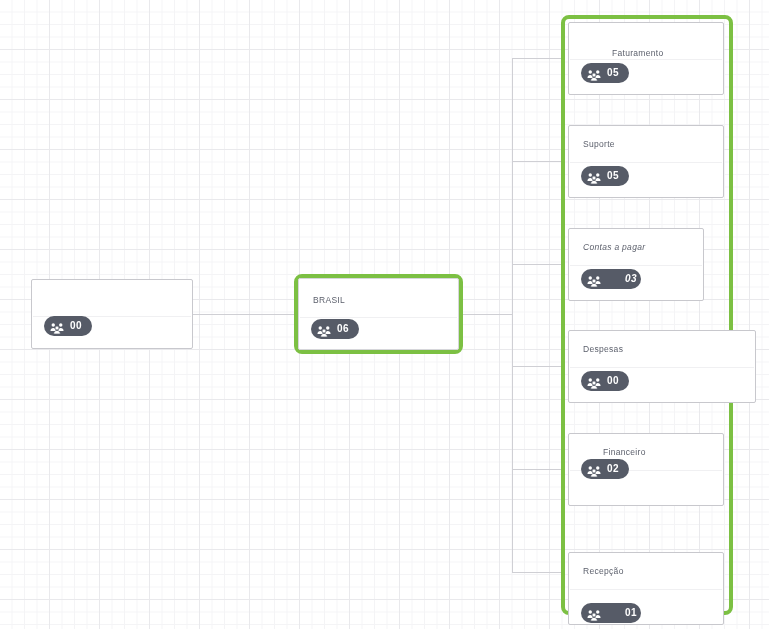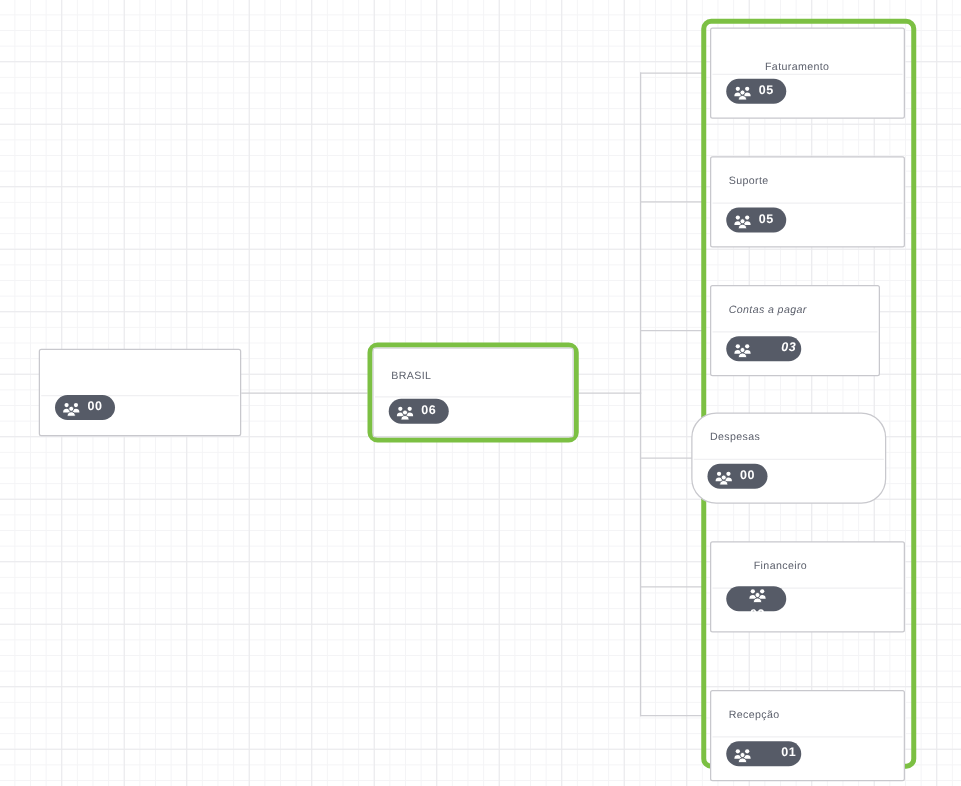--- a/index.html
+++ b/index.html
@@ -221,60 +221,60 @@
           <circle cx="21.5" cy="6" r="3.4" fill="#ffffff"></circle>
           <path d="M16 17c0-3 2.5-5 5.5-5s5.5 2 5.5 5v1H16z" fill="#ffffff"></path>
           <circle cx="14" cy="12" r="4" fill="#ffffff" stroke="#565b67" stroke-width="1.4"></circle>
           <path d="M7.5 23c0-3.6 2.9-6.2 6.5-6.2s6.5 2.6 6.5 6.2v1h-13z" fill="#ffffff" stroke="#565b67" stroke-width="1.4"></path>
         </svg>
       </span>
       <span class="count">03</span>
     </div>
   </div>
 
-  <div class="node" style="left:553px; top:330px; width:156px; height:73px;border-radius:20px;">
+  <div class="node" style="left:568px; top:330px; width:188px; height:73px;">
     <div class="node-title" style="top:13px;">Despesas</div>
     <div class="node-divider" style="top:36px;"></div>
     <div class="badge" style="bottom:11px;">
       <span class="people-icon">
         <svg viewBox="0 0 28 24" width="14" height="12" xmlns="http://www.w3.org/2000/svg">
           <circle cx="6.5" cy="6" r="3.4" fill="#ffffff"></circle>
           <path d="M1 17c0-3 2.5-5 5.5-5s5.5 2 5.5 5v1H1z" fill="#ffffff"></path>
           <circle cx="21.5" cy="6" r="3.4" fill="#ffffff"></circle>
           <path d="M16 17c0-3 2.5-5 5.5-5s5.5 2 5.5 5v1H16z" fill="#ffffff"></path>
           <circle cx="14" cy="12" r="4" fill="#ffffff" stroke="#565b67" stroke-width="1.4"></circle>
           <path d="M7.5 23c0-3.6 2.9-6.2 6.5-6.2s6.5 2.6 6.5 6.2v1h-13z" fill="#ffffff" stroke="#565b67" stroke-width="1.4"></path>
         </svg>
       </span>
       <span class="count">00</span>
     </div>
   </div>
 
   <div class="node" style="left:568px; top:433px; width:156px; height:73px;">
     <div class="node-title" style="top:13px;padding-left:20px;">Financeiro</div>
     <div class="node-divider" style="top:36px;"></div>
-    <div class="badge" style="bottom:16px;flex-direction:column;">
+    <div class="badge" style="bottom:26px;">
       <span class="people-icon">
         <svg viewBox="0 0 28 24" width="14" height="12" xmlns="http://www.w3.org/2000/svg">
           <circle cx="6.5" cy="6" r="3.4" fill="#ffffff"></circle>
           <path d="M1 17c0-3 2.5-5 5.5-5s5.5 2 5.5 5v1H1z" fill="#ffffff"></path>
           <circle cx="21.5" cy="6" r="3.4" fill="#ffffff"></circle>
           <path d="M16 17c0-3 2.5-5 5.5-5s5.5 2 5.5 5v1H16z" fill="#ffffff"></path>
           <circle cx="14" cy="12" r="4" fill="#ffffff" stroke="#565b67" stroke-width="1.4"></circle>
           <path d="M7.5 23c0-3.6 2.9-6.2 6.5-6.2s6.5 2.6 6.5 6.2v1h-13z" fill="#ffffff" stroke="#565b67" stroke-width="1.4"></path>
         </svg>
       </span>
       <span class="count">02</span>
     </div>
   </div>
 
   <div class="node" style="left:568px; top:536px; width:156px; height:73px;margin-top:16px;">
     <div class="node-title" style="top:13px;">Recepção</div>
     <div class="node-divider" style="top:36px;"></div>
-    <div class="badge" style="bottom:11px;gap:24px;">
+    <div class="badge" style="bottom:1px;gap:24px;">
       <span class="people-icon">
         <svg viewBox="0 0 28 24" width="14" height="12" xmlns="http://www.w3.org/2000/svg">
           <circle cx="6.5" cy="6" r="3.4" fill="#ffffff"></circle>
           <path d="M1 17c0-3 2.5-5 5.5-5s5.5 2 5.5 5v1H1z" fill="#ffffff"></path>
           <circle cx="21.5" cy="6" r="3.4" fill="#ffffff"></circle>
           <path d="M16 17c0-3 2.5-5 5.5-5s5.5 2 5.5 5v1H16z" fill="#ffffff"></path>
           <circle cx="14" cy="12" r="4" fill="#ffffff" stroke="#565b67" stroke-width="1.4"></circle>
           <path d="M7.5 23c0-3.6 2.9-6.2 6.5-6.2s6.5 2.6 6.5 6.2v1h-13z" fill="#ffffff" stroke="#565b67" stroke-width="1.4"></path>
         </svg>
       </span>

